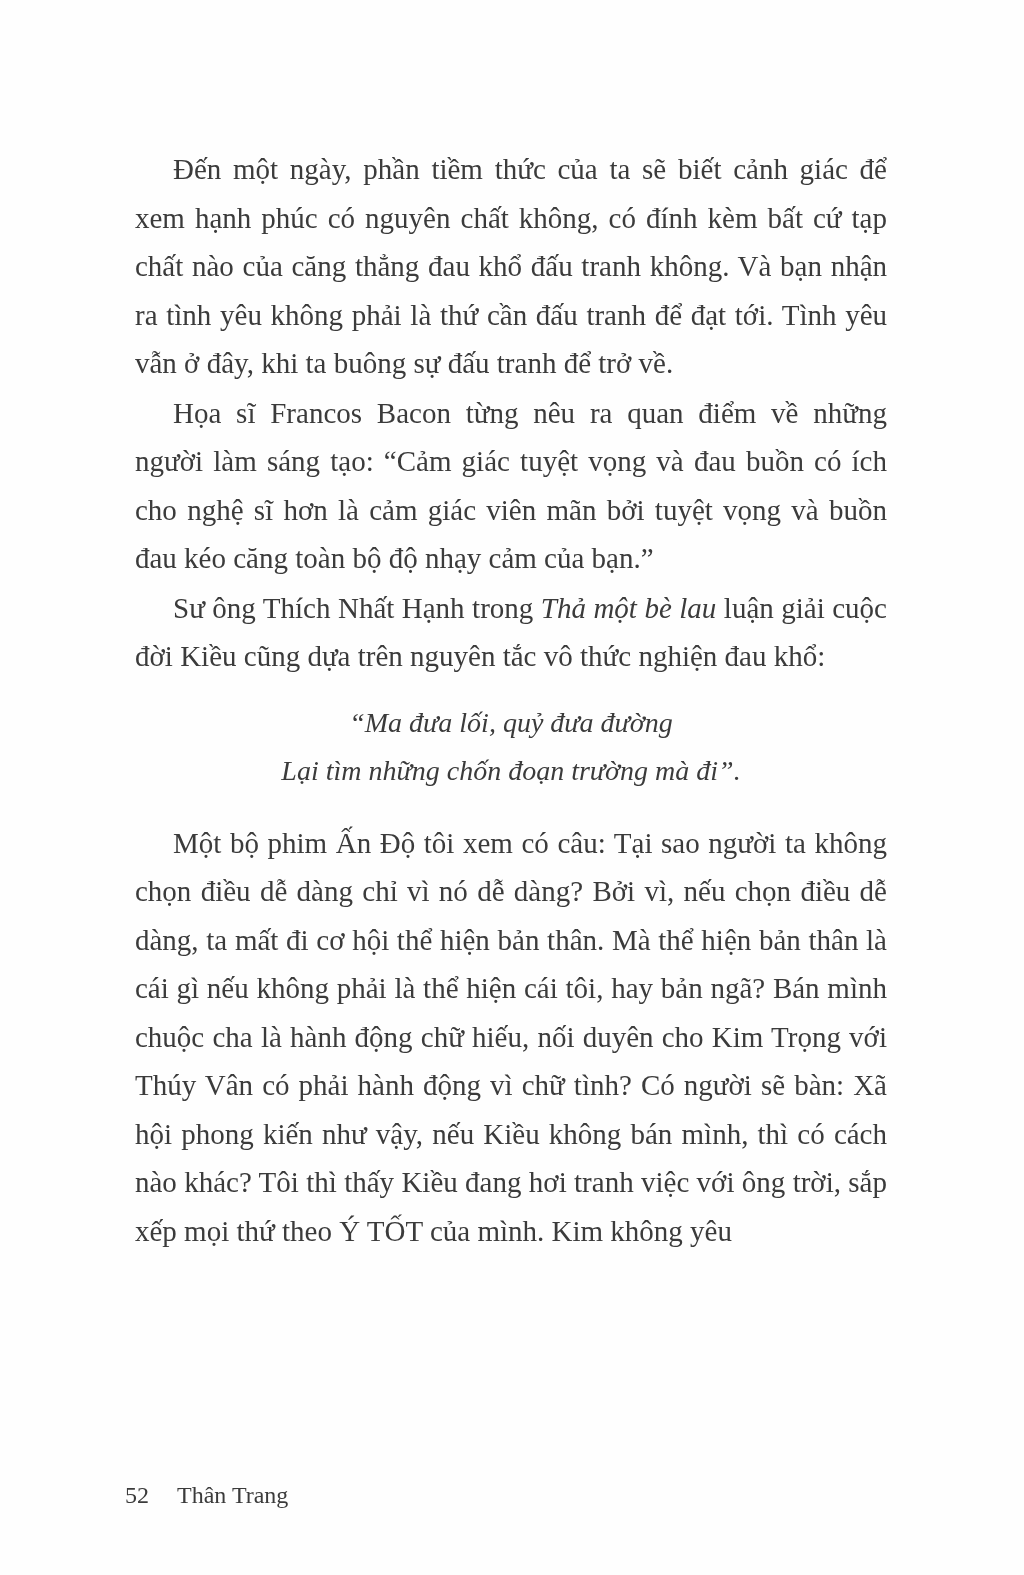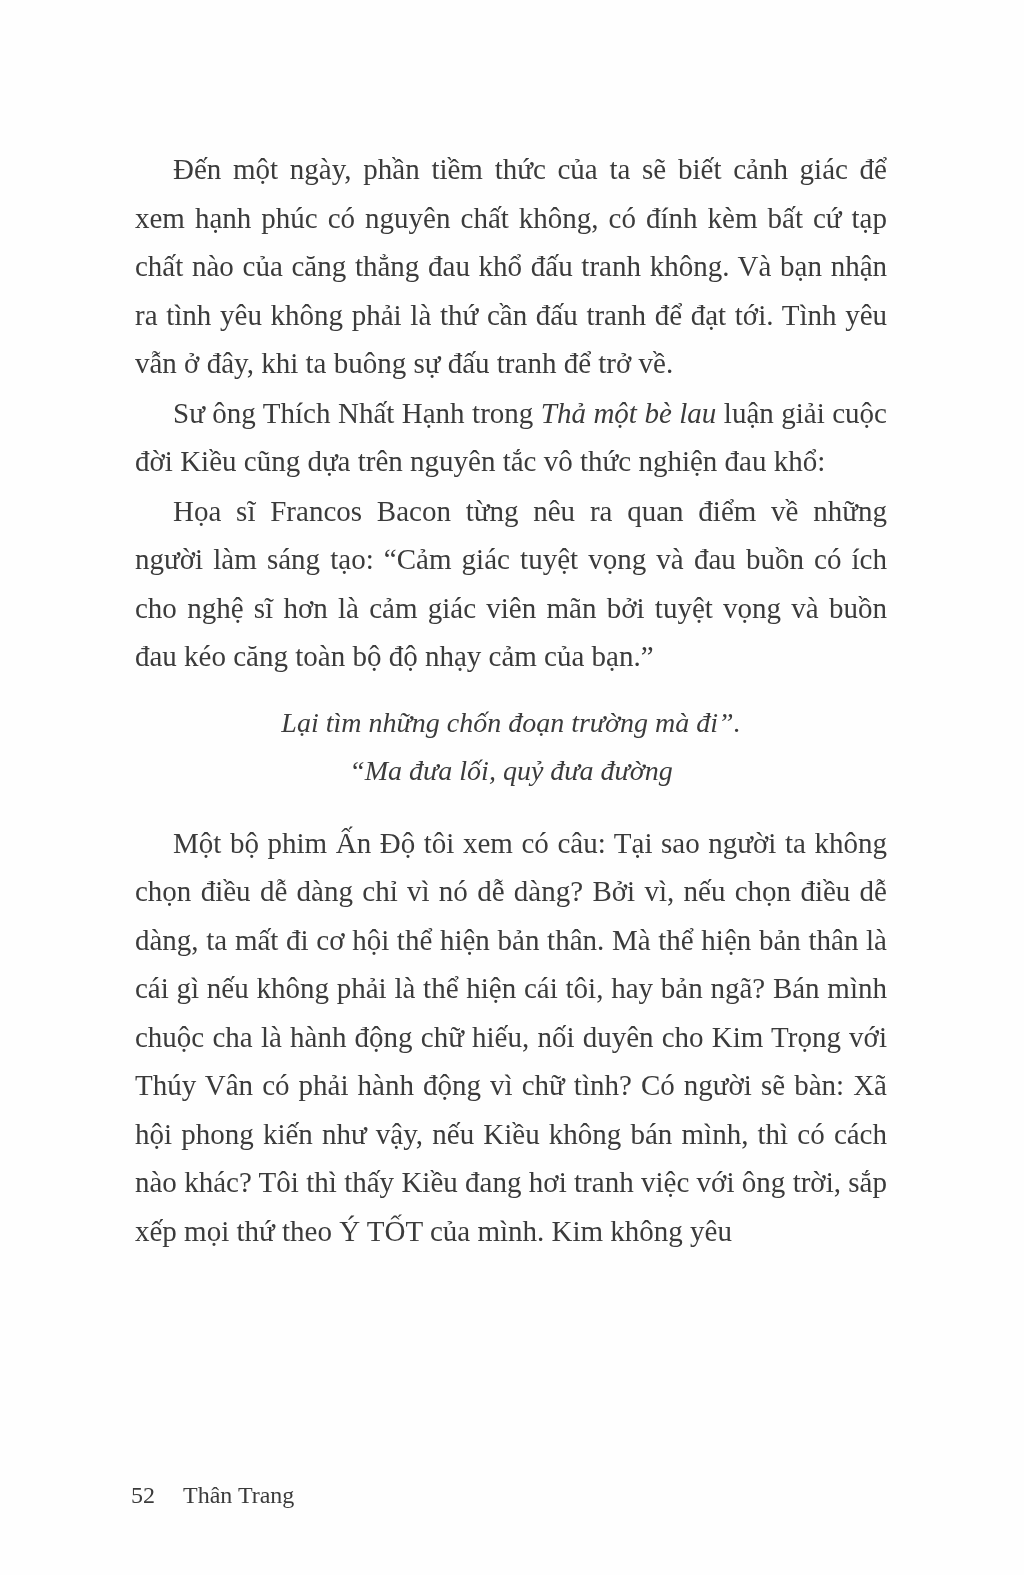--- a/index.html
+++ b/index.html
@@ -33,37 +33,37 @@
   .verse {
     font-size: 28px;
     line-height: 48px;
     text-align: center;
     font-style: italic;
     margin: 18px 0 16px 0;
     color: #3b3b3b;
   }
   .footer {
     position: absolute;
-    left: 131px;
+    left: 125px;
     bottom: 66px;
     font-size: 24px;
     color: #3b3b3b;
   }
   .footer .page-number { margin-right: 28px; }
 </style>
 </head>
 <body>
 
 <div class="page">
   <div class="content">
     <p class="para">Đến một ngày, phần tiềm thức của ta sẽ biết cảnh giác để xem hạnh phúc có nguyên chất không, có đính kèm bất cứ tạp chất nào của căng thẳng đau khổ đấu tranh không. Và bạn nhận ra tình yêu không phải là thứ cần đấu tranh để đạt tới. Tình yêu vẫn ở đây, khi ta buông sự đấu tranh để trở về.</p>
+    <p class="para">Họa sĩ Francos Bacon từng nêu ra quan điểm về những người làm sáng tạo: “Cảm giác tuyệt vọng và đau buồn có ích cho nghệ sĩ hơn là cảm giác viên mãn bởi tuyệt vọng và buồn đau kéo căng toàn bộ độ nhạy cảm của bạn.”</p>
     <p class="para"><span>Sư ông Thích Nhất Hạnh trong </span><span class="italic-title">Thả một bè lau</span><span> luận giải cuộc đời Kiều cũng dựa trên nguyên tắc vô thức nghiện đau khổ:</span></p>
-    <p class="para">Họa sĩ Francos Bacon từng nêu ra quan điểm về những người làm sáng tạo: “Cảm giác tuyệt vọng và đau buồn có ích cho nghệ sĩ hơn là cảm giác viên mãn bởi tuyệt vọng và buồn đau kéo căng toàn bộ độ nhạy cảm của bạn.”</p>
     <div class="verse">
+      <div>“Ma đưa lối, quỷ đưa đường</div>
       <div>Lại tìm những chốn đoạn trường mà đi”.</div>
-      <div>“Ma đưa lối, quỷ đưa đường</div>
     </div>
     <p class="para">Một bộ phim Ấn Độ tôi xem có câu: Tại sao người ta không chọn điều dễ dàng chỉ vì nó dễ dàng? Bởi vì, nếu chọn điều dễ dàng, ta mất đi cơ hội thể hiện bản thân. Mà thể hiện bản thân là cái gì nếu không phải là thể hiện cái tôi, hay bản ngã? Bán mình chuộc cha là hành động chữ hiếu, nối duyên cho Kim Trọng với Thúy Vân có phải hành động vì chữ tình? Có người sẽ bàn: Xã hội phong kiến như vậy, nếu Kiều không bán mình, thì có cách nào khác? Tôi thì thấy Kiều đang hơi tranh việc với ông trời, sắp xếp mọi thứ theo Ý TỐT của mình. Kim không yêu</p>
   </div>
   <div class="footer">
     <span class="page-number">52</span><span>Thân Trang</span>
   </div>
 </div>
 
 </body></html>

